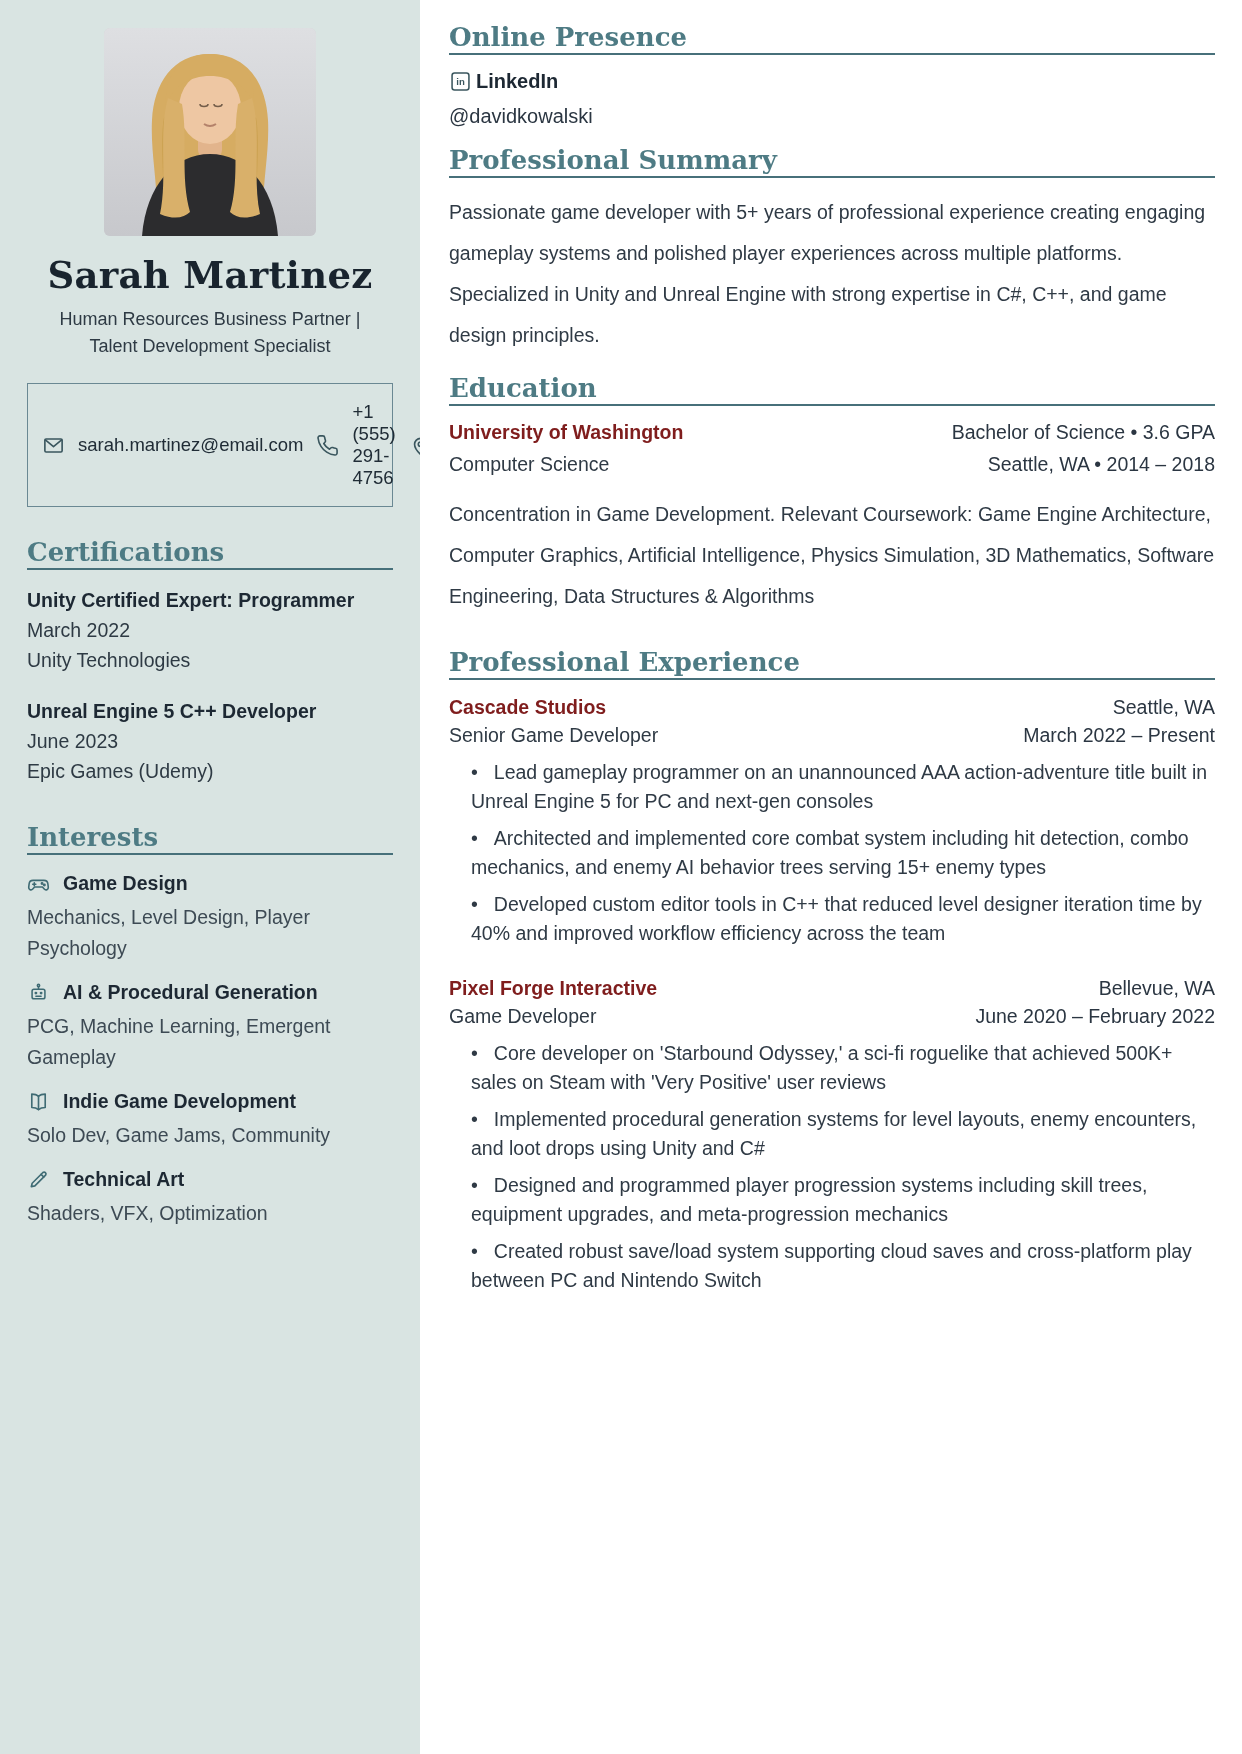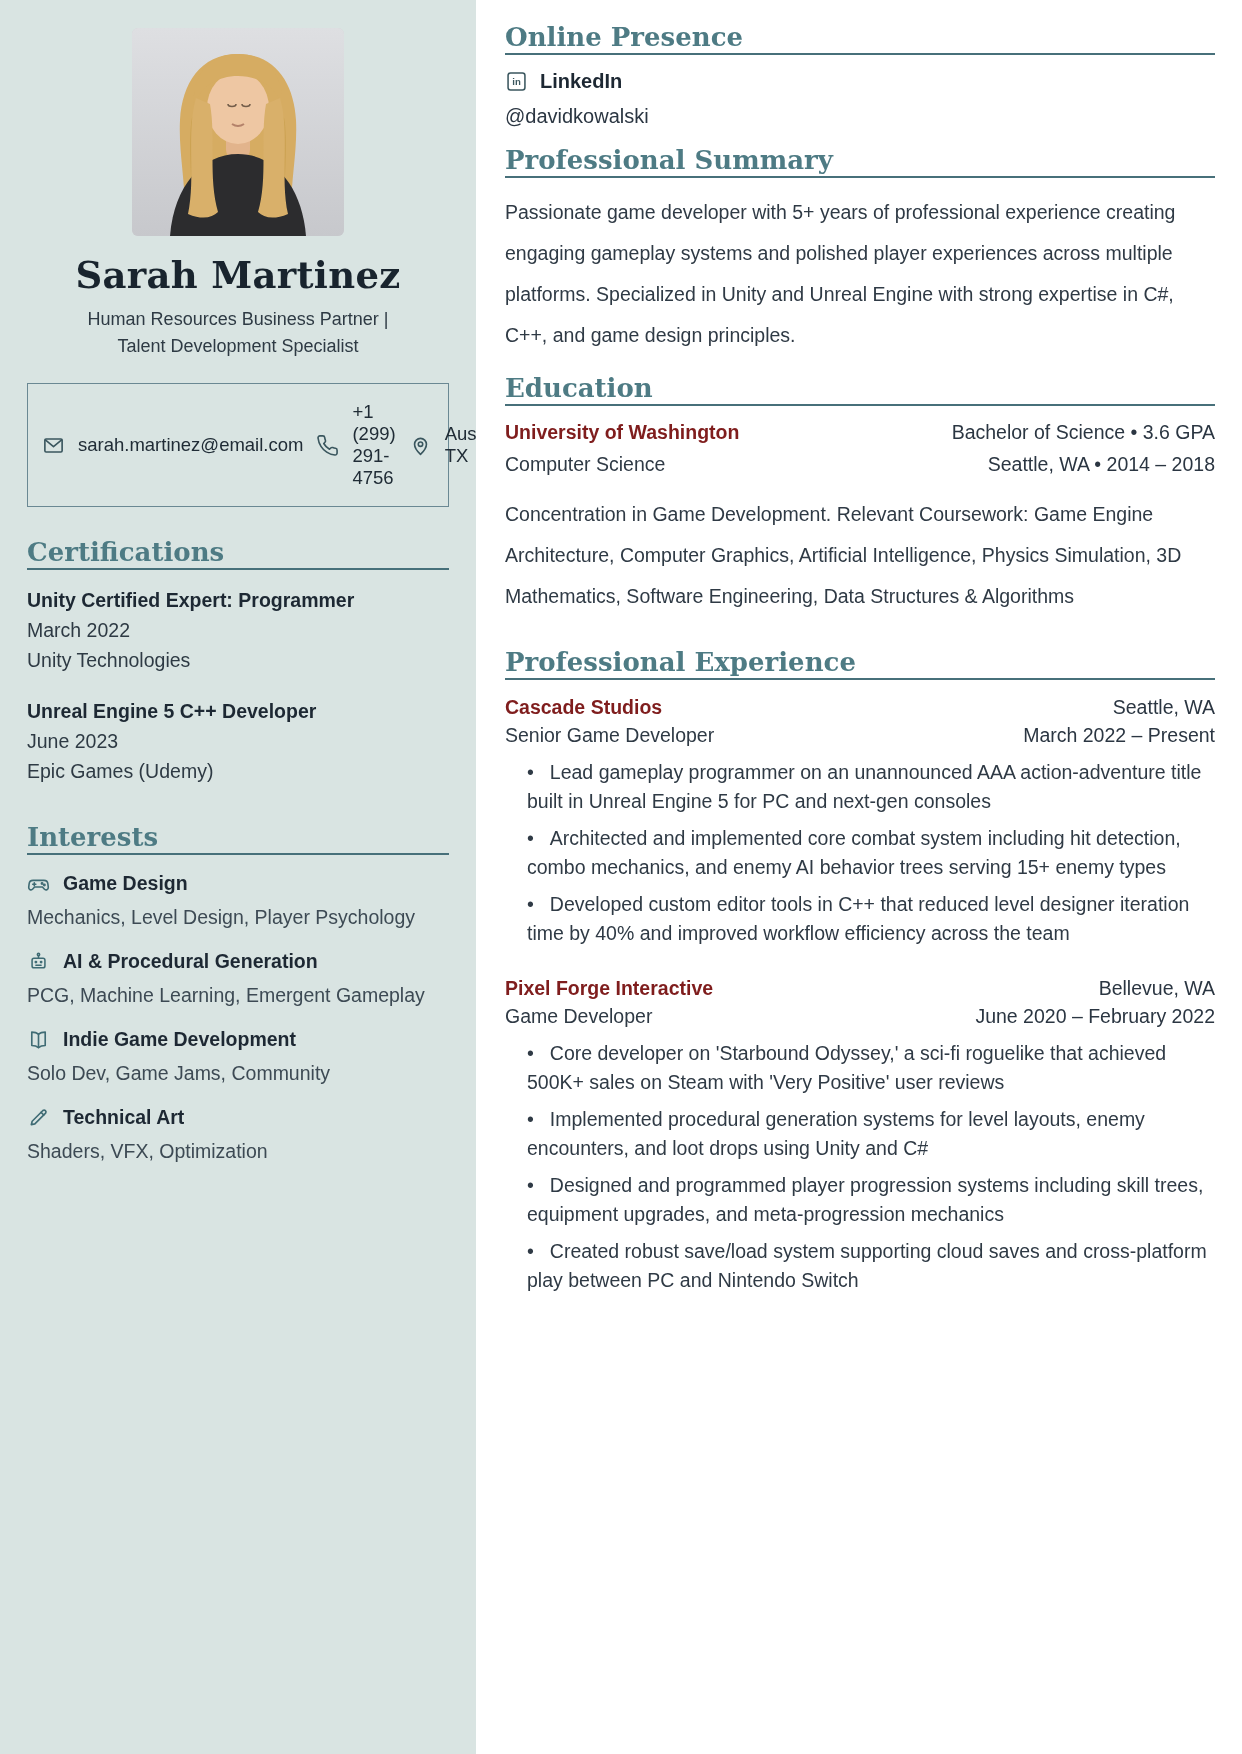--- a/index.html
+++ b/index.html
@@ -5,21 +5,21 @@
   html,body { margin:0; padding:0; background:#ffffff; }
   .page {
     position:relative; width:1242px; height:1754px; overflow:hidden;
     display:flex; background:#ffffff;
     font-family:"Liberation Sans","DejaVu Sans",sans-serif;
     color:var(--text_body,#2f3a45);
     -webkit-font-smoothing:antialiased;
   }
   
   .sidebar {
-    width:476px; flex-shrink:0; box-sizing:border-box;
+    width:420px; flex-shrink:0; box-sizing:border-box;
     background:var(--sidebar_bg,#d9e4e2);
     padding:28px 27px 0 27px;
   }
   .photo-wrap { width:212px; height:208px; margin:0 auto; border-radius:6px; overflow:hidden; background:#d2d3d6; }
   .photo-wrap svg { display:block; }
   .person-name {
     font-family:"DejaVu Serif","Liberation Serif",serif;
     font-size:37px; font-weight:700; letter-spacing:.3px;
     color:#19242e; text-align:center; margin:17px 0 9px 0;
   }
@@ -51,21 +51,21 @@
   .interest-head { display:flex; align-items:center; gap:13px; font-size:19.5px; font-weight:700; color:#1d2833; }
   .interest-desc { margin-top:7px; font-size:19.5px; line-height:31px; color:#3d4a54; }
   
   .main {
     flex:1; box-sizing:border-box; background:#ffffff;
     padding:22px 27px 0 29px;
   }
   .m-section { margin-top:17px; }
   .m-section:first-child { margin-top:0; }
   .profiles { display:grid; grid-template-columns:1fr 1fr; margin-top:15px; }
-  .profile-head { display:flex; align-items:center; gap:12px; font-size:20px; font-weight:700; color:#1d2833; }
+  .profile-head { display:flex; align-items:center; gap:4px; font-size:20px; font-weight:700; color:#1d2833; }
   .profile-handle { margin-top:12px; font-size:20px; color:#2b3642; }
   .para { margin:14px 0 0 0; font-size:19.5px; line-height:41px; color:#2f3a45; }
   .edu-row, .job-row { display:flex; justify-content:space-between; align-items:baseline; font-size:19.5px; line-height:28px; }
   .edu-row { margin-top:4px; }
   .edu-block { margin-top:12px; }
   .bold-lead { font-weight:700; color:#7f1d1d; }
   .right-meta { text-align:right; color:#2b3642; }
   .job { margin-top:13px; }
   .job + .job { margin-top:27px; }
   .bullets { margin-top:4px; }
@@ -124,21 +124,21 @@
             </svg>
         </span>
         <span>sarah.martinez@email.com</span>
       </div>
       <div class="contact-row">
         <span class="icon icon-slate">
           <svg width="23" height="23" viewBox="0 0 24 24" fill="none" stroke="currentColor" stroke-width="1.7" stroke-linecap="round" stroke-linejoin="round">
               <path d="M22 16.92v3a2 2 0 0 1-2.18 2 19.79 19.79 0 0 1-8.63-3.07 19.5 19.5 0 0 1-6-6A19.79 19.79 0 0 1 2.12 4.18 2 2 0 0 1 4.11 2h3a2 2 0 0 1 2 1.72c.13.96.36 1.9.7 2.81a2 2 0 0 1-.45 2.11L8.09 9.91a16 16 0 0 0 6 6l1.27-1.27a2 2 0 0 1 2.11-.45c.91.34 1.85.57 2.81.7A2 2 0 0 1 22 16.92z"></path>
             </svg>
         </span>
-        <span>+1 (299) 291-4756</span>
+        <span>+1 (555) 291-4756</span>
       </div>
       <div class="contact-row">
         <span class="icon icon-slate">
           <svg width="23" height="23" viewBox="0 0 24 24" fill="none" stroke="currentColor" stroke-width="1.7" stroke-linecap="round" stroke-linejoin="round">
               <path d="M12 21.3S5.8 15.7 5.8 10.8a6.2 6.2 0 1 1 12.4 0c0 4.9-6.2 10.5-6.2 10.5z"></path>
               <circle cx="12" cy="10.6" r="2.3"></circle>
             </svg>
         </span>
         <span>Austin, TX</span>
       </div>

